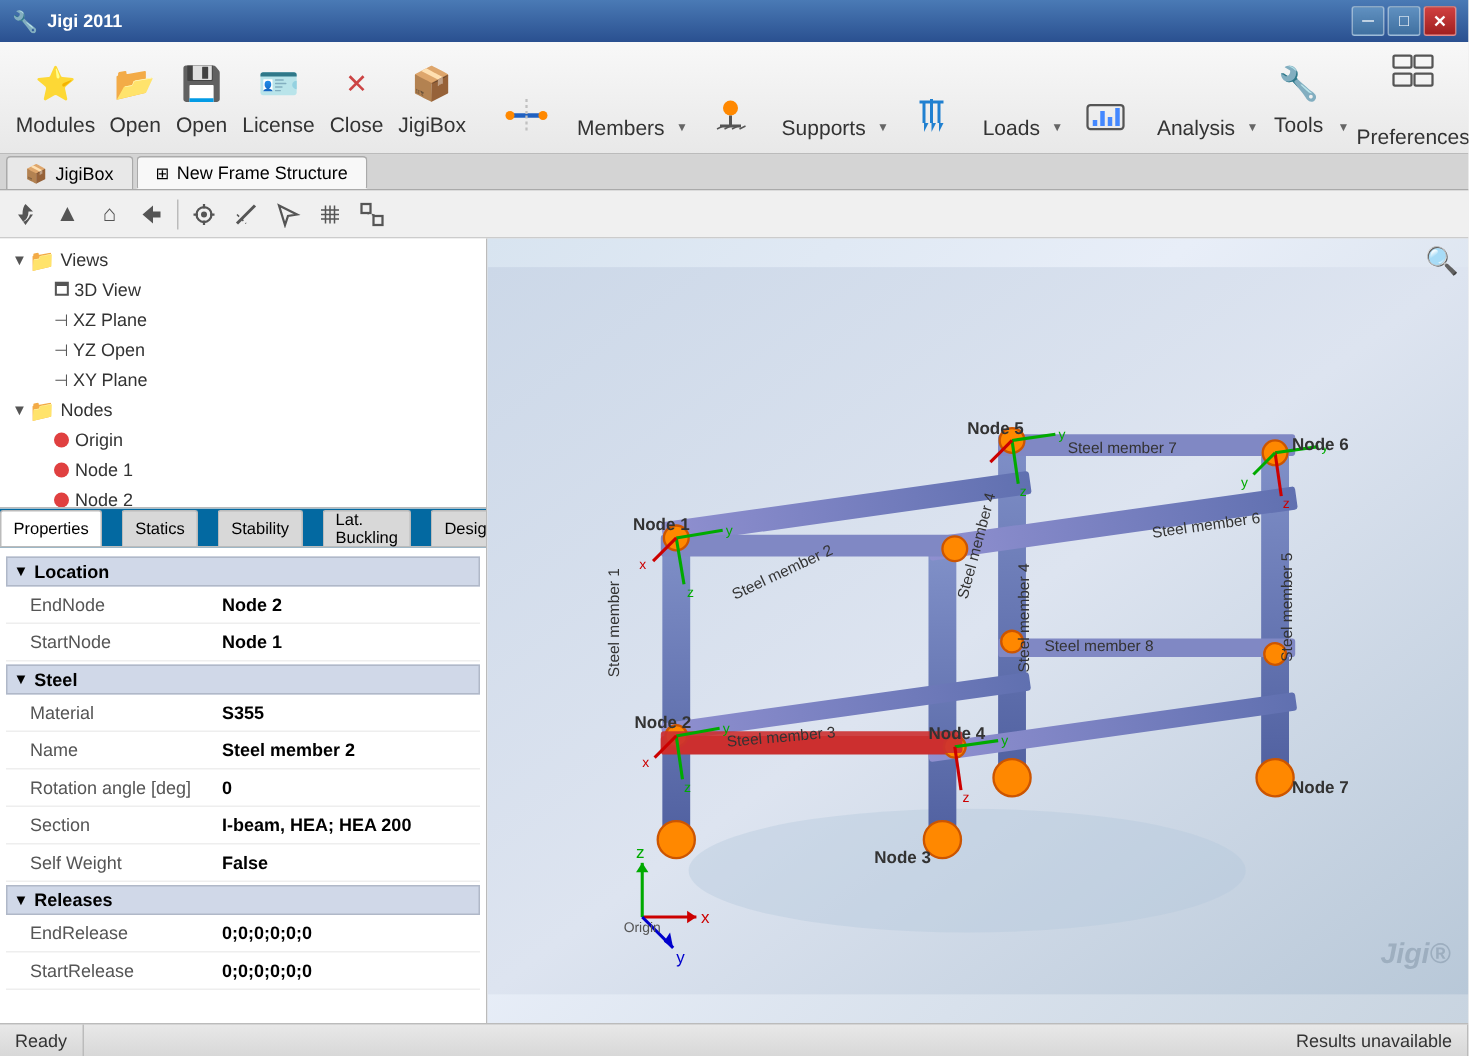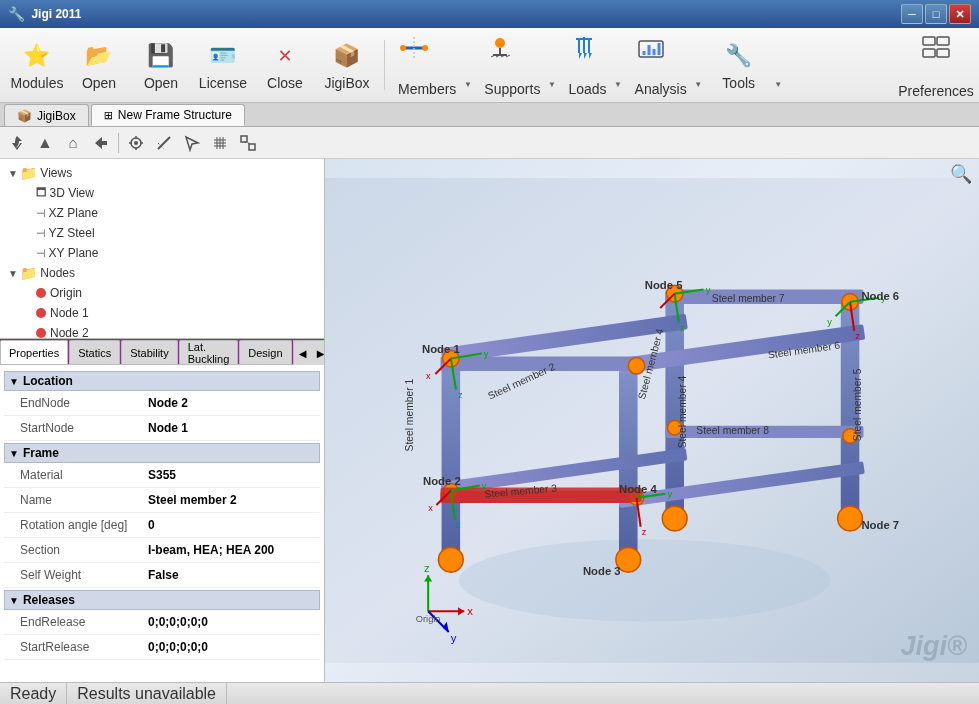--- a/index.html
+++ b/index.html
@@ -172,24 +172,25 @@
     
     #properties-panel {
       flex: 1;
       overflow: hidden;
       display: flex;
       flex-direction: column;
     }
     #prop-tabs {
       display: flex;
       height: 26px;
-      background: #a21caf;
+      background: #0369a1;
       border-bottom: 1px solid #bbb;
       align-items: flex-end;
       position: relative;
+      gap: 12px;
     }
     .prop-tab {
       height: 24px;
       padding: 0 8px;
       border: 1px solid #bbb;
       border-bottom: none;
       background: #d8d8d8;
       cursor: pointer;
       font-size: 11px;
       display: flex;
@@ -263,59 +264,60 @@
     #zoom-icon {
       position: absolute;
       top: 4px;
       right: 6px;
       font-size: 18px;
       color: #555;
       cursor: pointer;
     }
     #jigi-watermark {
       position: absolute;
-      bottom: 20px;
+      bottom: 34px;
       right: 12px;
-      font-size: 27px;
+      font-size: 19px;
       color: rgba(100,120,140,0.35);
       font-style: italic;
       font-weight: bold;
     }
 
     
     #status-bar {
       height: 22px;
       background: linear-gradient(to bottom, #e8e8e8, #d8d8d8);
       border-top: 1px solid #bbb;
       display: flex;
       align-items: center;
-      font-size: 16px;
+      font-size: 12px;
       color: #333;
+      justify-content: space-between;
     }
     .status-item {
       padding: 0 10px;
       height: 100%;
       display: flex;
       align-items: center;
       border-right: 1px solid #bbb;
     }
 
     
     .btn-arrow { font-size: 8px; color: #666; }
 
     
     .toolbar-group {
       display: flex;
       flex-direction: row;
       align-items: flex-end;
     }
     .btn-main {
       display: flex;
-      flex-direction: column;
-      align-items: flex-start;
+      flex-direction: row;
+      align-items: flex-end;
       justify-content: center;
       height: 65px;
       cursor: pointer;
       border: 1px solid transparent;
       border-radius: 3px 0 0 3px;
       padding: 4px 4px;
       gap: 18px;
       min-width: 48px;
     }
     .btn-drop {
@@ -555,21 +557,21 @@
         <div class="tree-item tree-indent-2">
           <span class="tree-icon">🗖</span>
           <span>3D View</span>
         </div>
         <div class="tree-item tree-indent-2">
           <span class="tree-icon">⊣</span>
           <span>XZ Plane</span>
         </div>
         <div class="tree-item tree-indent-2">
           <span class="tree-icon">⊣</span>
-          <span>YZ Steel</span>
+          <span>YZ Open</span>
         </div>
         <div class="tree-item tree-indent-2">
           <span class="tree-icon">⊣</span>
           <span>XY Plane</span>
         </div>
 
         <div class="tree-item">
           <span class="tree-icon tree-collapse">▼</span>
           <span class="tree-icon" style="color:#e8b020; font-size:14px;">📁</span>
           <span>Nodes</span>
@@ -623,21 +625,21 @@
           <div class="prop-label">EndNode</div>
           <div class="prop-value">Node 2</div>
         </div>
         <div class="prop-row">
           <div class="prop-label">StartNode</div>
           <div class="prop-value">Node 1</div>
         </div>
 
         <div class="prop-section-header">
           <span class="collapse-icon">▼</span>
-          <span>Frame</span>
+          <span>Steel</span>
         </div>
         <div class="prop-row">
           <div class="prop-label">Material</div>
           <div class="prop-value">S355</div>
         </div>
         <div class="prop-row">
           <div class="prop-label">Name</div>
           <div class="prop-value">Steel member 2</div>
         </div>
         <div class="prop-row">

